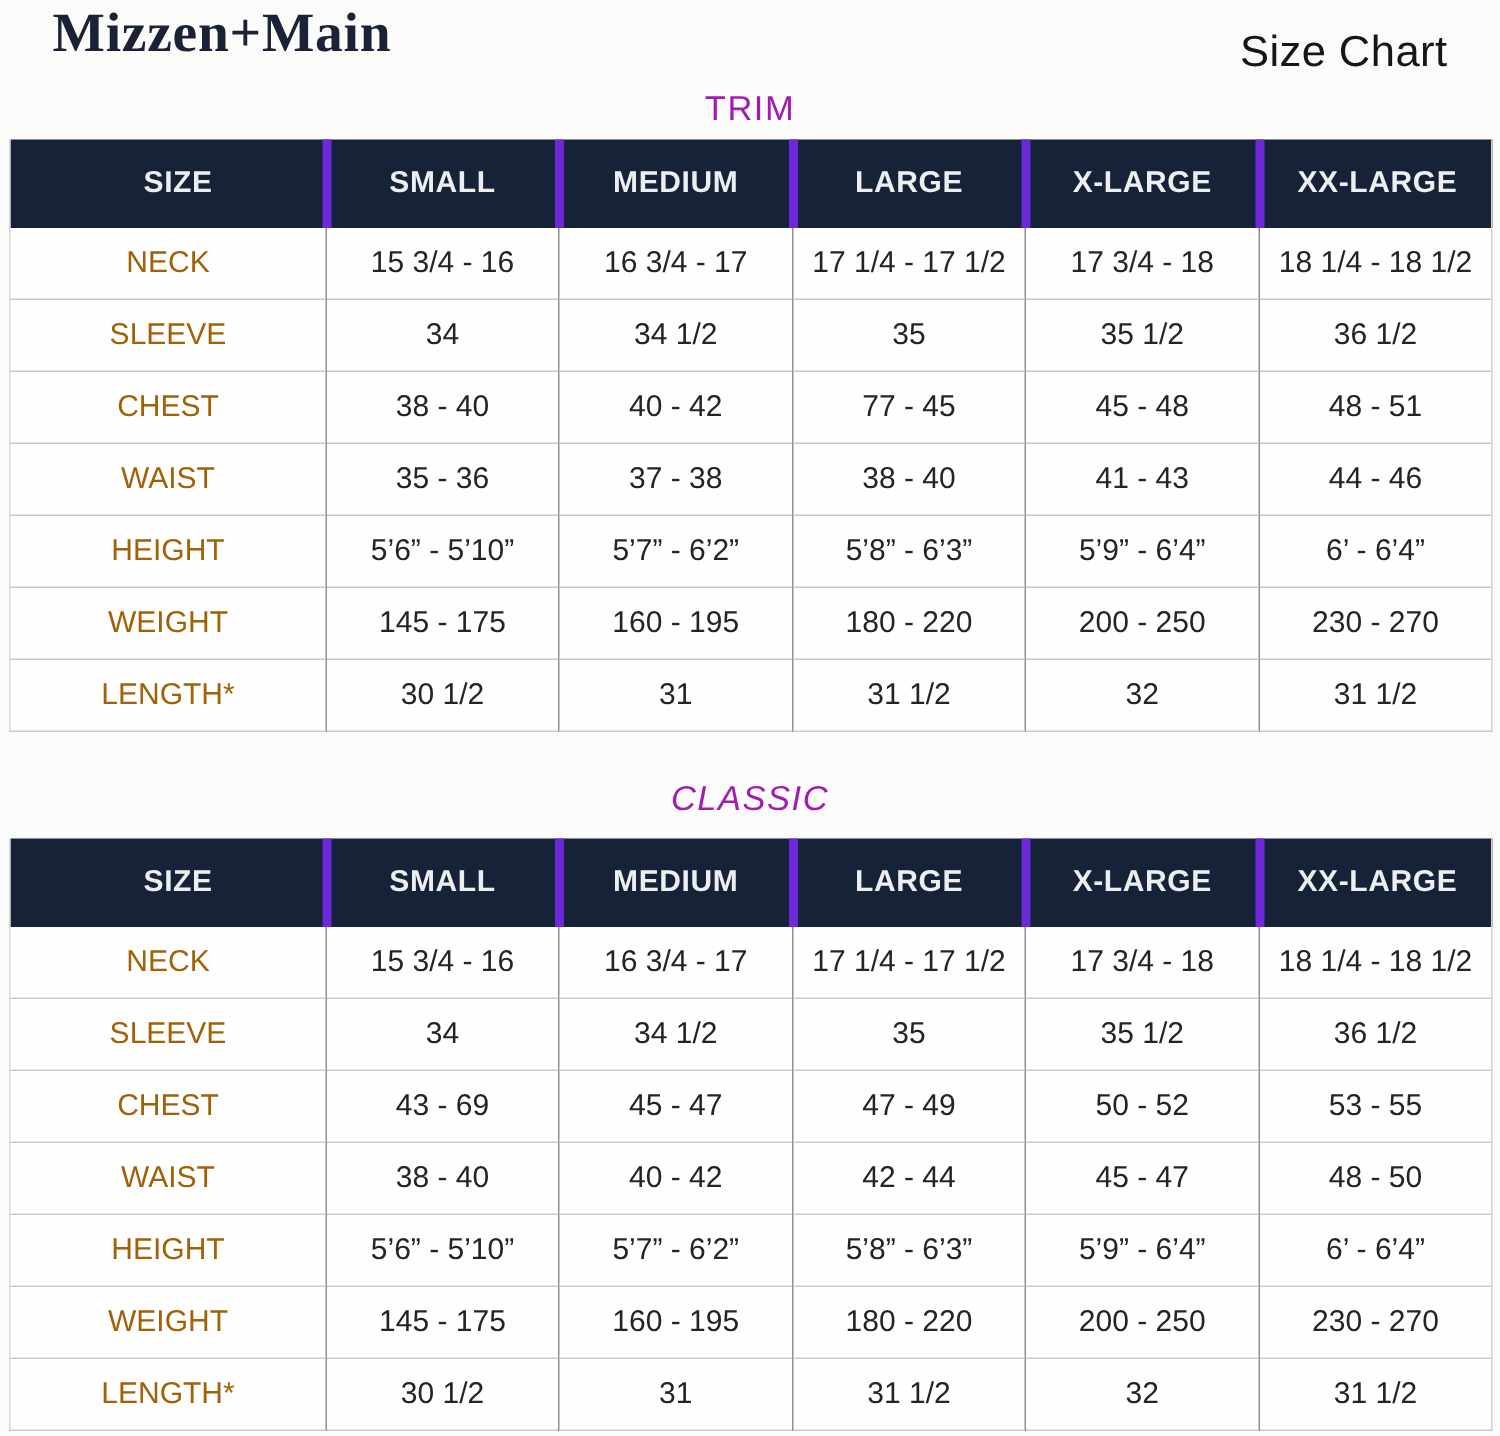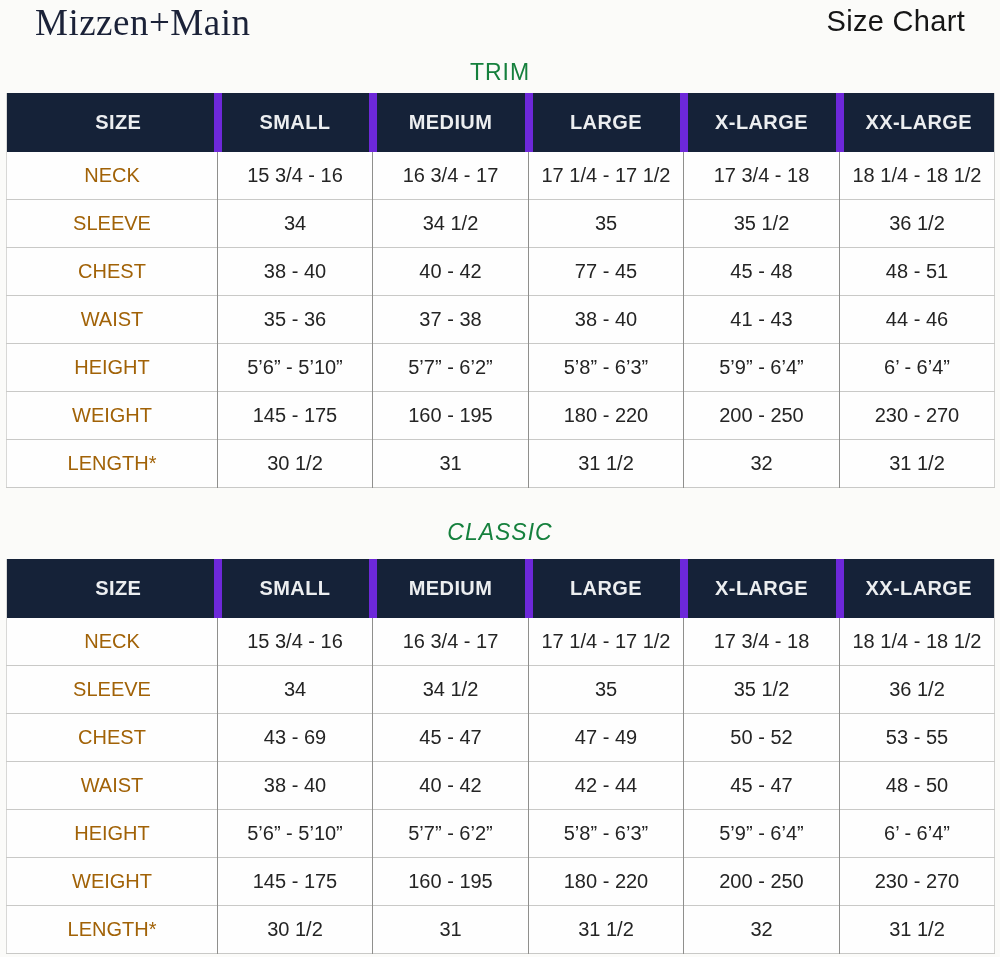--- a/index.html
+++ b/index.html
@@ -22,39 +22,39 @@
   .topbar {
     display: flex;
     justify-content: space-between;
     align-items: flex-start;
     padding: 3px 35px 0 35px;
     height: 50px;
     box-sizing: border-box;
   }
   .brand-logo {
     font-family: "Liberation Serif", serif;
-    font-weight: normal;
+    font-weight: bold;
     font-size: 37px;
     letter-spacing: 0.5px;
     color: #1b2238;
     line-height: 1.1;
   }
   .page-title {
     font-size: 29px;
     font-weight: 400;
     color: #161616;
     letter-spacing: 0.3px;
-    margin-top: 2px;
+    margin-top: 16px;
   }
   .section-title {
     text-align: center;
     font-size: 23px;
     font-weight: 400;
     letter-spacing: 1px;
-    color: #15803d;
+    color: #a21caf;
     margin: 0;
   }
   .section-title.trim { margin-top: 9px; }
   .section-title.classic { margin-top: 31px; font-style: italic; }
   table.size-table {
     width: 988px;
     margin-left: 6px;
     border-collapse: collapse;
     table-layout: fixed;
     background: #ffffff;
@@ -64,21 +64,21 @@
   }
   table.size-table.first { margin-top: 7px; }
   table.size-table.second { margin-top: 13px; }
   thead th {
     background: #152238;
     color: #eceef0;
     font-size: 20px;
     font-weight: bold;
     letter-spacing: 0.4px;
     height: 59px;
-    border-left: 8px solid #6d28d9;
+    border-left: 6px solid #6d28d9;
     padding: 0;
     text-align: center;
     vertical-align: middle;
   }
   thead th:first-child { border-left: none; padding-left: 16px; }
   tbody td {
     height: 47px;
     text-align: center;
     vertical-align: middle;
     font-size: 20px;

